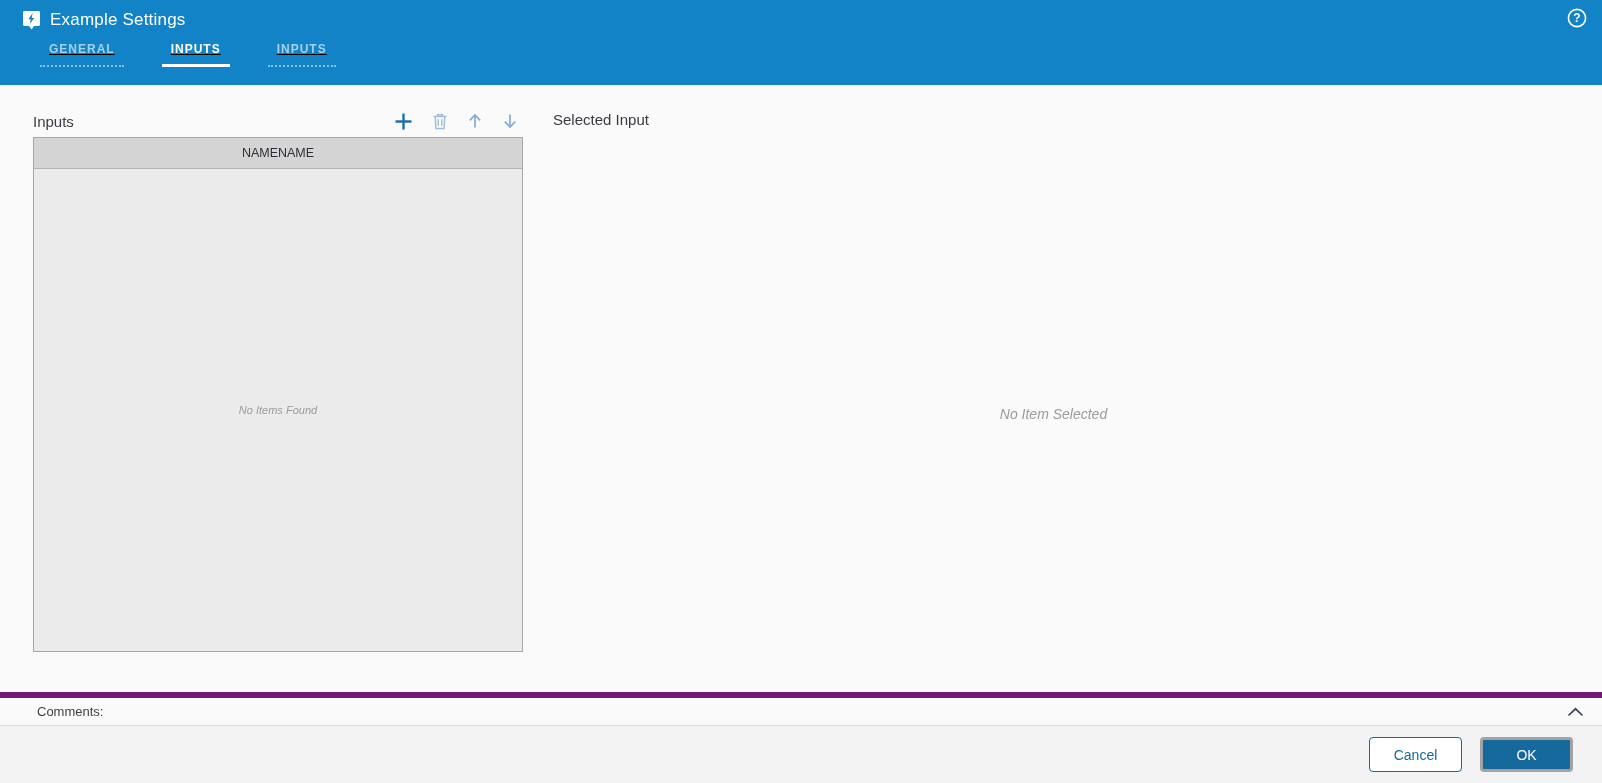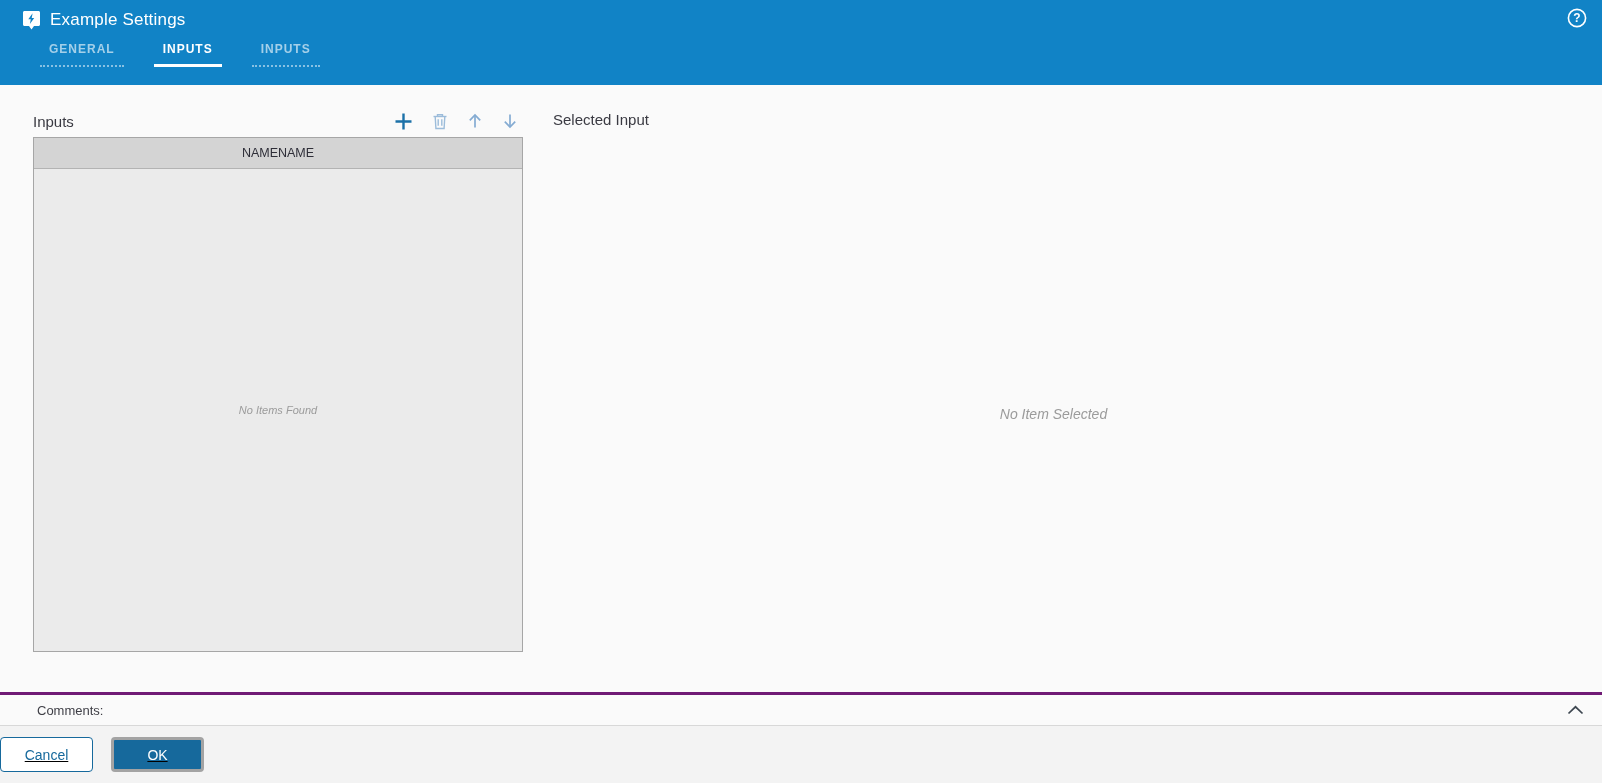--- a/index.html
+++ b/index.html
@@ -9,21 +9,21 @@
     background:#fafafa;
     overflow:hidden;
   }
   .app { width:1602px; height:783px; display:flex; flex-direction:column; background:#fafafa; }
 
   
   .titlebar { height:85px; background:#1183c6; flex:0 0 auto; position:relative; }
   .title-row { display:flex; gap:9px; padding:10px 0 0 22px; }
   .app-title { color:#ffffff; font-size:17px; font-weight:400; letter-spacing:0.2px; }
   .help-btn { position:absolute; top:7px; right:14px; width:22px; height:22px; cursor:pointer; }
-  .tabs { display:flex; gap:30px; margin:7px 18px 0 40px; }
+  .tabs { display:flex; gap:38px; margin:7px 18px 0 40px;text-decoration:underline; }
   .tab {
     font-size:12px; font-weight:600; letter-spacing:1px;
     color:rgba(255,255,255,0.62);
     padding:4px 9px 9px 9px;
     border-bottom:2px dotted rgba(255,255,255,0.5);
     cursor:pointer;
   }
   .tab.active {
     color:#ffffff;
     padding-bottom:8px;
@@ -53,33 +53,33 @@
   .empty-note { font-style:italic; color:#9b9b9b; font-size:11px; }
 
   .right-panel { flex:1; margin-left:30px; position:relative; }
   .right-panel .panel-title { display:inline-block; margin-top:6px; }
   .center-note { position:absolute; top:300px; left:12px; right:0; text-align:center; }
   .center-note .empty-note { font-size:14px; }
 
   
   .comments-bar {
     flex:0 0 auto; height:33px; background:#fafafa;
-    border-top:3px solid #701a75;
+    border-top:6px solid #701a75;
     display:flex; align-items:center; justify-content:space-between;
     padding:0 16px 0 37px;
   }
   .comments-label { font-size:13px; color:#3f3f46; }
   .collapse-btn { background:none; border:none; cursor:pointer; display:flex; align-items:center; padding:2px; }
 
   
   .footer {
     flex:0 0 auto; height:58px; background:#f3f3f3;
     border-top:1px solid #d8d8d8;
-    display:flex; align-items:center; 
-    gap:18px; padding-right:29px;text-decoration:underline;
+    display:flex; align-items:center; justify-content:flex-end;
+    gap:18px; padding-right:29px;
   }
   .btn {
     height:35px; min-width:93px; border-radius:4px;
     font-size:14px; font-family:"Liberation Sans", sans-serif;
     cursor:pointer; padding:0 18px;
   }
   .btn-cancel { background:#ffffff; border:1px solid #16699c; color:#16699c; }
   .btn-ok { background:#16699c; border:3px solid #a3a3a3; color:#ffffff; }
 </style>
 </head>

